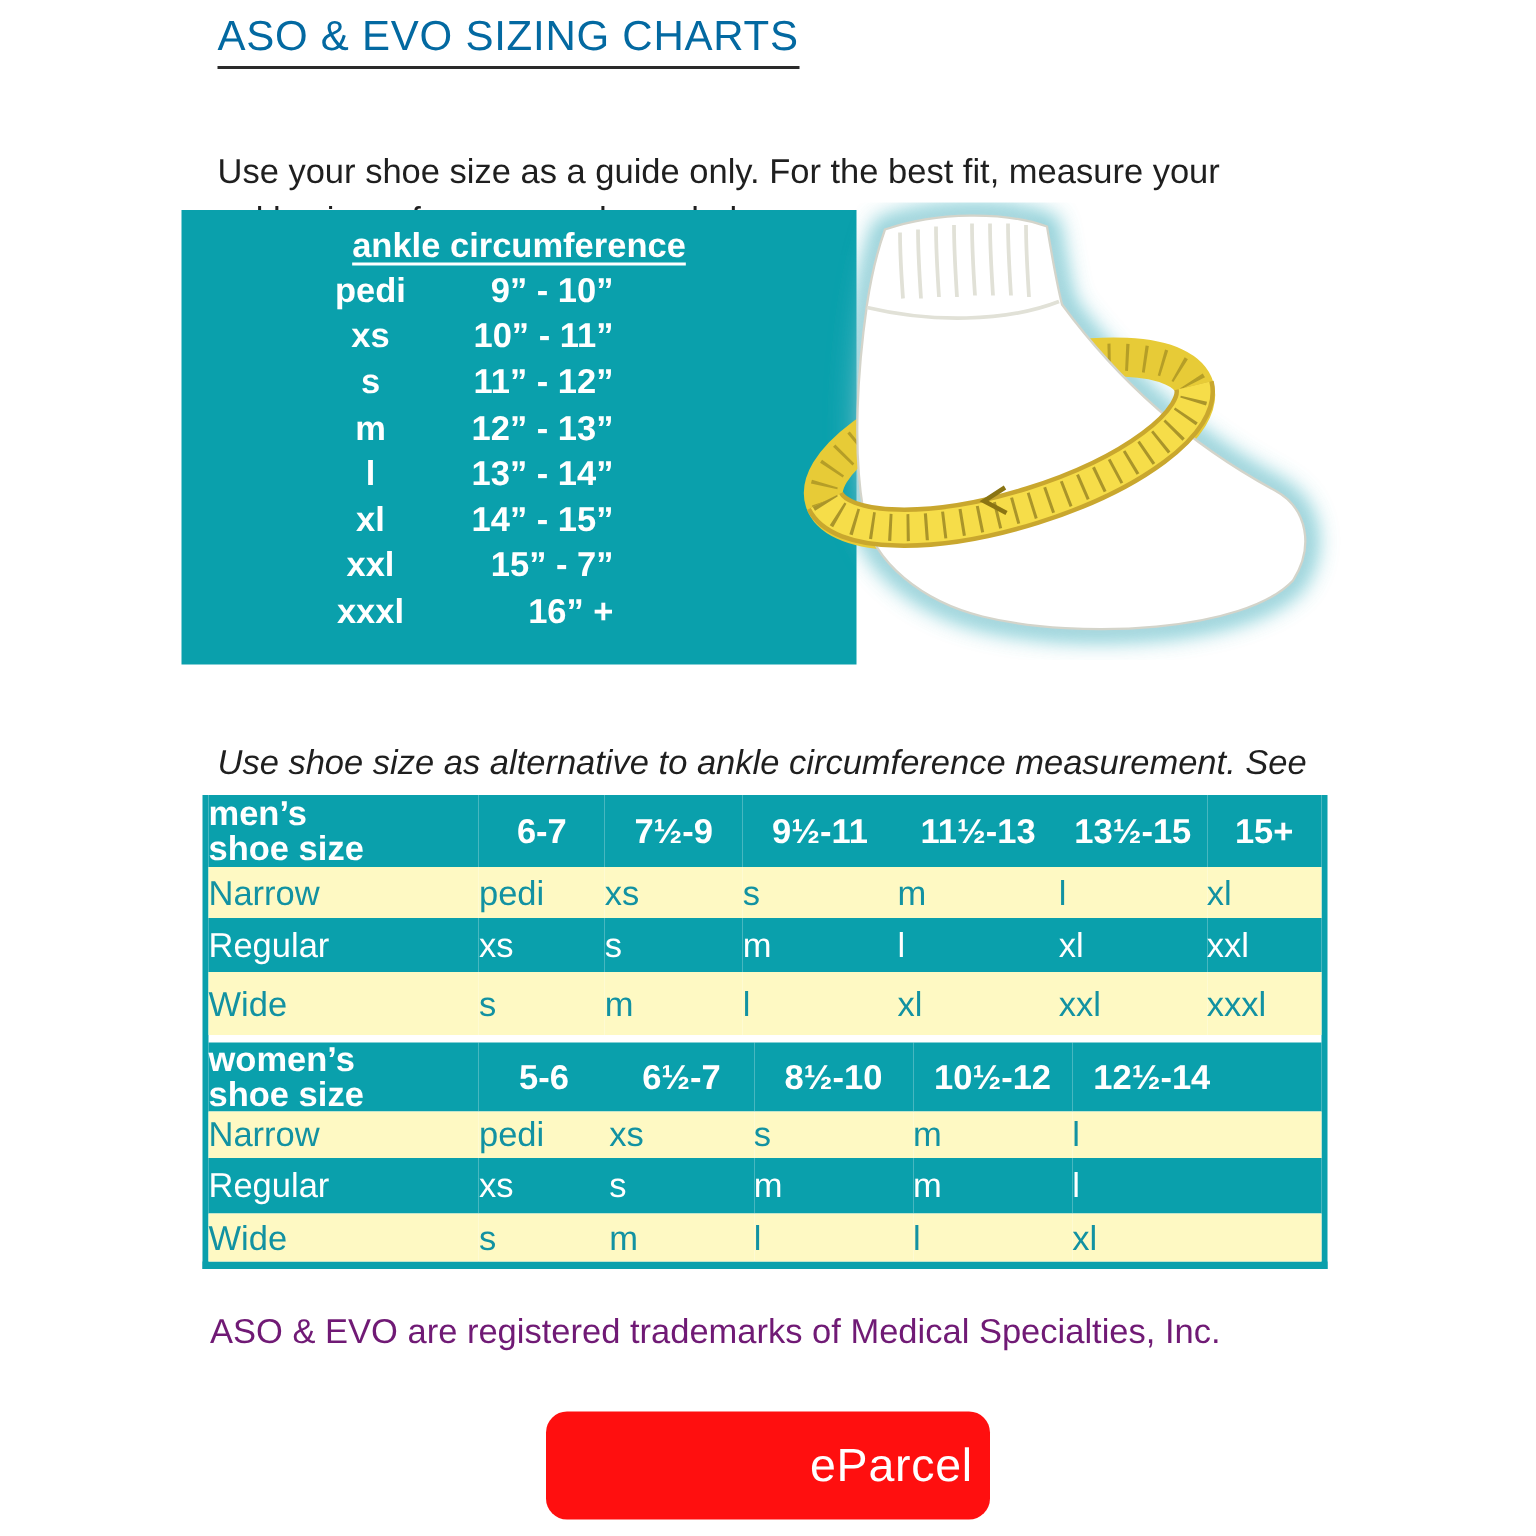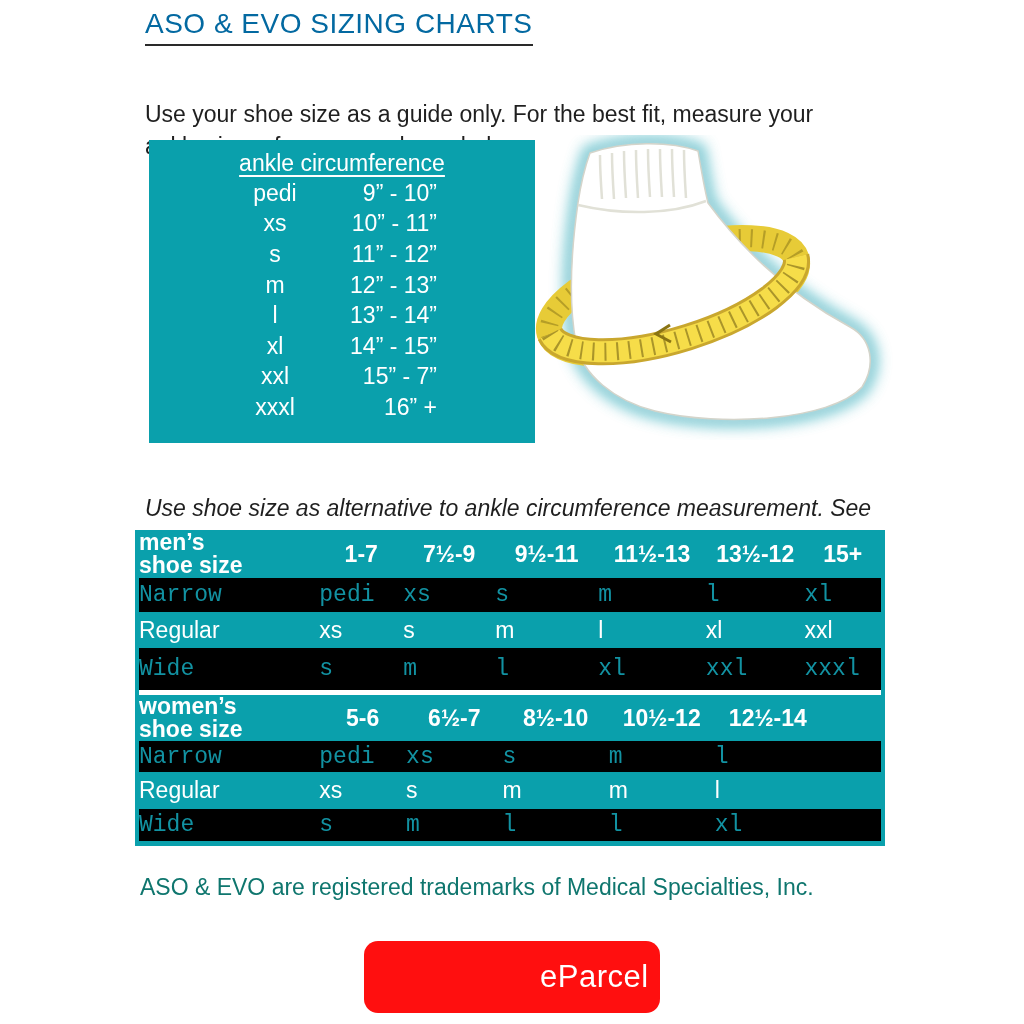--- a/index.html
+++ b/index.html
@@ -13,22 +13,22 @@
   .title{
     left:145px;top:8px;font-size:28px;letter-spacing:.5px;color:#0369a1;
     border-bottom:2px solid #2a2a2a;padding-bottom:4px;white-space:pre;
   }
   .para{font-size:23px;line-height:31.5px;color:#1f1f1f;white-space:pre-line;}
   .intro{left:145px;top:76px;width:740px;}
   .alt{left:145px;top:470px;width:780px;font-style:italic;}
 
   
   .ankle-box{
-    left:149px;top:140px;width:386px;height:303px;
-    background:var(--teal,#0aa0ac);color:#fff;
+    left:121px;top:140px;width:450px;height:303px;
+    background:var(--teal,#0aa0ac);color:#fff;font-weight:bold;
   }
   .ankle-head{
     margin-top:8px;text-align:center;font-size:23px;height:30px;line-height:30px;
   }
   .ankle-head span{text-decoration:underline;text-underline-offset:4px;}
   .arow{display:flex;height:30.6px;align-items:center;font-size:23px;}
   .a-size{width:120px;margin-left:66px;text-align:center;}
   .a-range{width:110px;margin-left:-8px;text-align:right;white-space:nowrap;}
 
   
@@ -44,34 +44,34 @@
   }
   table.sizes{width:100%;border-collapse:collapse;table-layout:fixed;}
   table.sizes th,table.sizes td{padding:0;font-size:23px;}
   table.sizes thead tr{background:var(--teal,#0aa0ac);color:#fff;}
   table.sizes thead th{font-weight:bold;}
   th.lbl{
     text-align:left;padding-left:10px;font-size:23px;line-height:23px;
     white-space:pre-line;
   }
   td.lbl{text-align:left;padding-left:14px;font-size:24px;}
-  tr.white-row{background:#000000;color:var(--teal-text,#1292a2);font-family:Liberation Mono, monospace;}
+  tr.white-row{background:#fef9c3;color:var(--teal-text,#1292a2);}
   tr.teal-row{background:var(--teal,#0aa0ac);color:#fff;}
   table.mens thead tr{height:48px;}
   table.mens tbody tr:nth-child(1){height:34px;}
   table.mens tbody tr:nth-child(2){height:36px;}
   table.mens tbody tr:nth-child(3){height:42px;}
   table.womens{margin-top:5px;}
   table.womens thead tr{height:45px;}
   table.womens tbody tr:nth-child(1){height:31px;}
   table.womens tbody tr:nth-child(2){height:37px;}
   table.womens tbody tr:nth-child(3){height:32px;}
   table.womens th:last-child,table.womens td:last-child{padding-right:60px;}
 
-  .footnote{left:140px;top:851px;font-size:23px;color:#0f766e;white-space:pre;}
+  .footnote{left:140px;top:851px;font-size:23px;color:#701a75;white-space:pre;}
 
   
   .eparcel{
     left:364px;top:941px;width:296px;height:72px;border-radius:14px;
     background:var(--logo-red,#ff0f0f);
   }
   .ap-block{
     position:absolute;left:10px;top:9px;width:152px;height:54px;
     background:var(--logo-red-dark,#ee0211);
     display:flex;align-items:center;padding-left:5px;box-sizing:border-box;
@@ -177,25 +177,25 @@
         <col style="width:12.4%">
       <col style="width:13.9%">
         <col style="width:14.5%">
         <col style="width:13.3%">
         <col style="width:10.3%">
     </colgroup>
     <thead>
       <tr id="mens-head">
         <th class="lbl">men’s
 shoe size</th>
-      <th>1-7</th>
+      <th>6-7</th>
           <th>7½-9</th>
           <th>9½-11</th>
           <th>11½-13</th>
-          <th>13½-12</th>
+          <th>13½-15</th>
           <th>15+</th>
         </tr>
     </thead>
     <tbody id="mens-body">
         <tr class="white-row">
           <td class="lbl">Narrow</td>
           <td>pedi</td>
           <td>xs</td>
           <td>s</td>
           <td>m</td>

